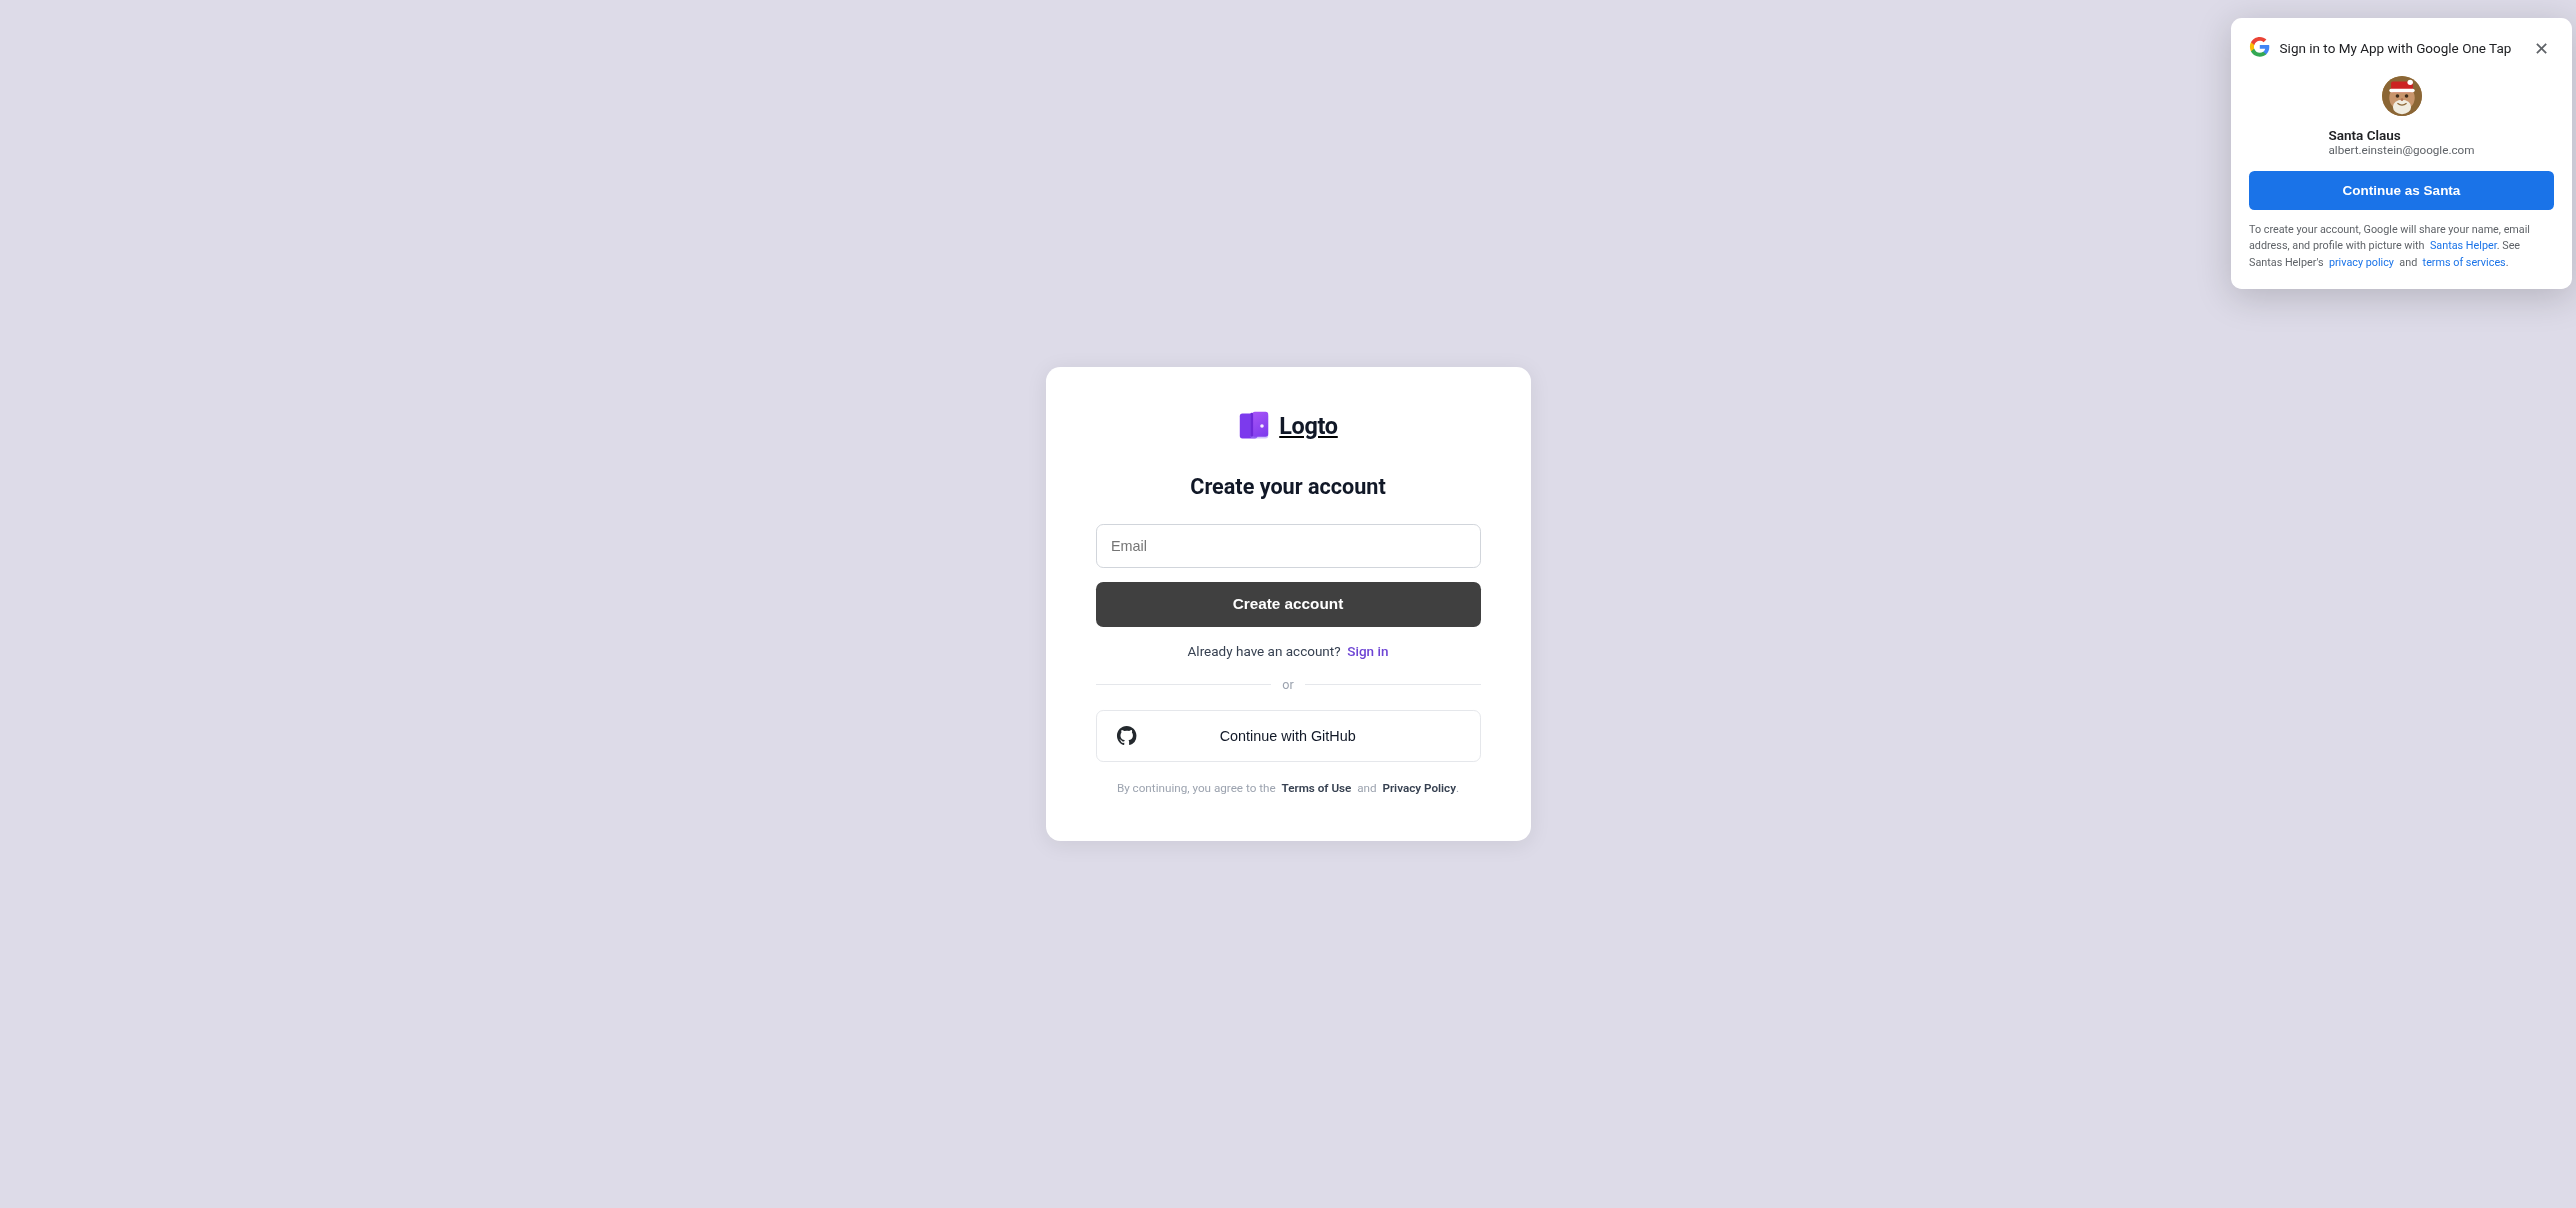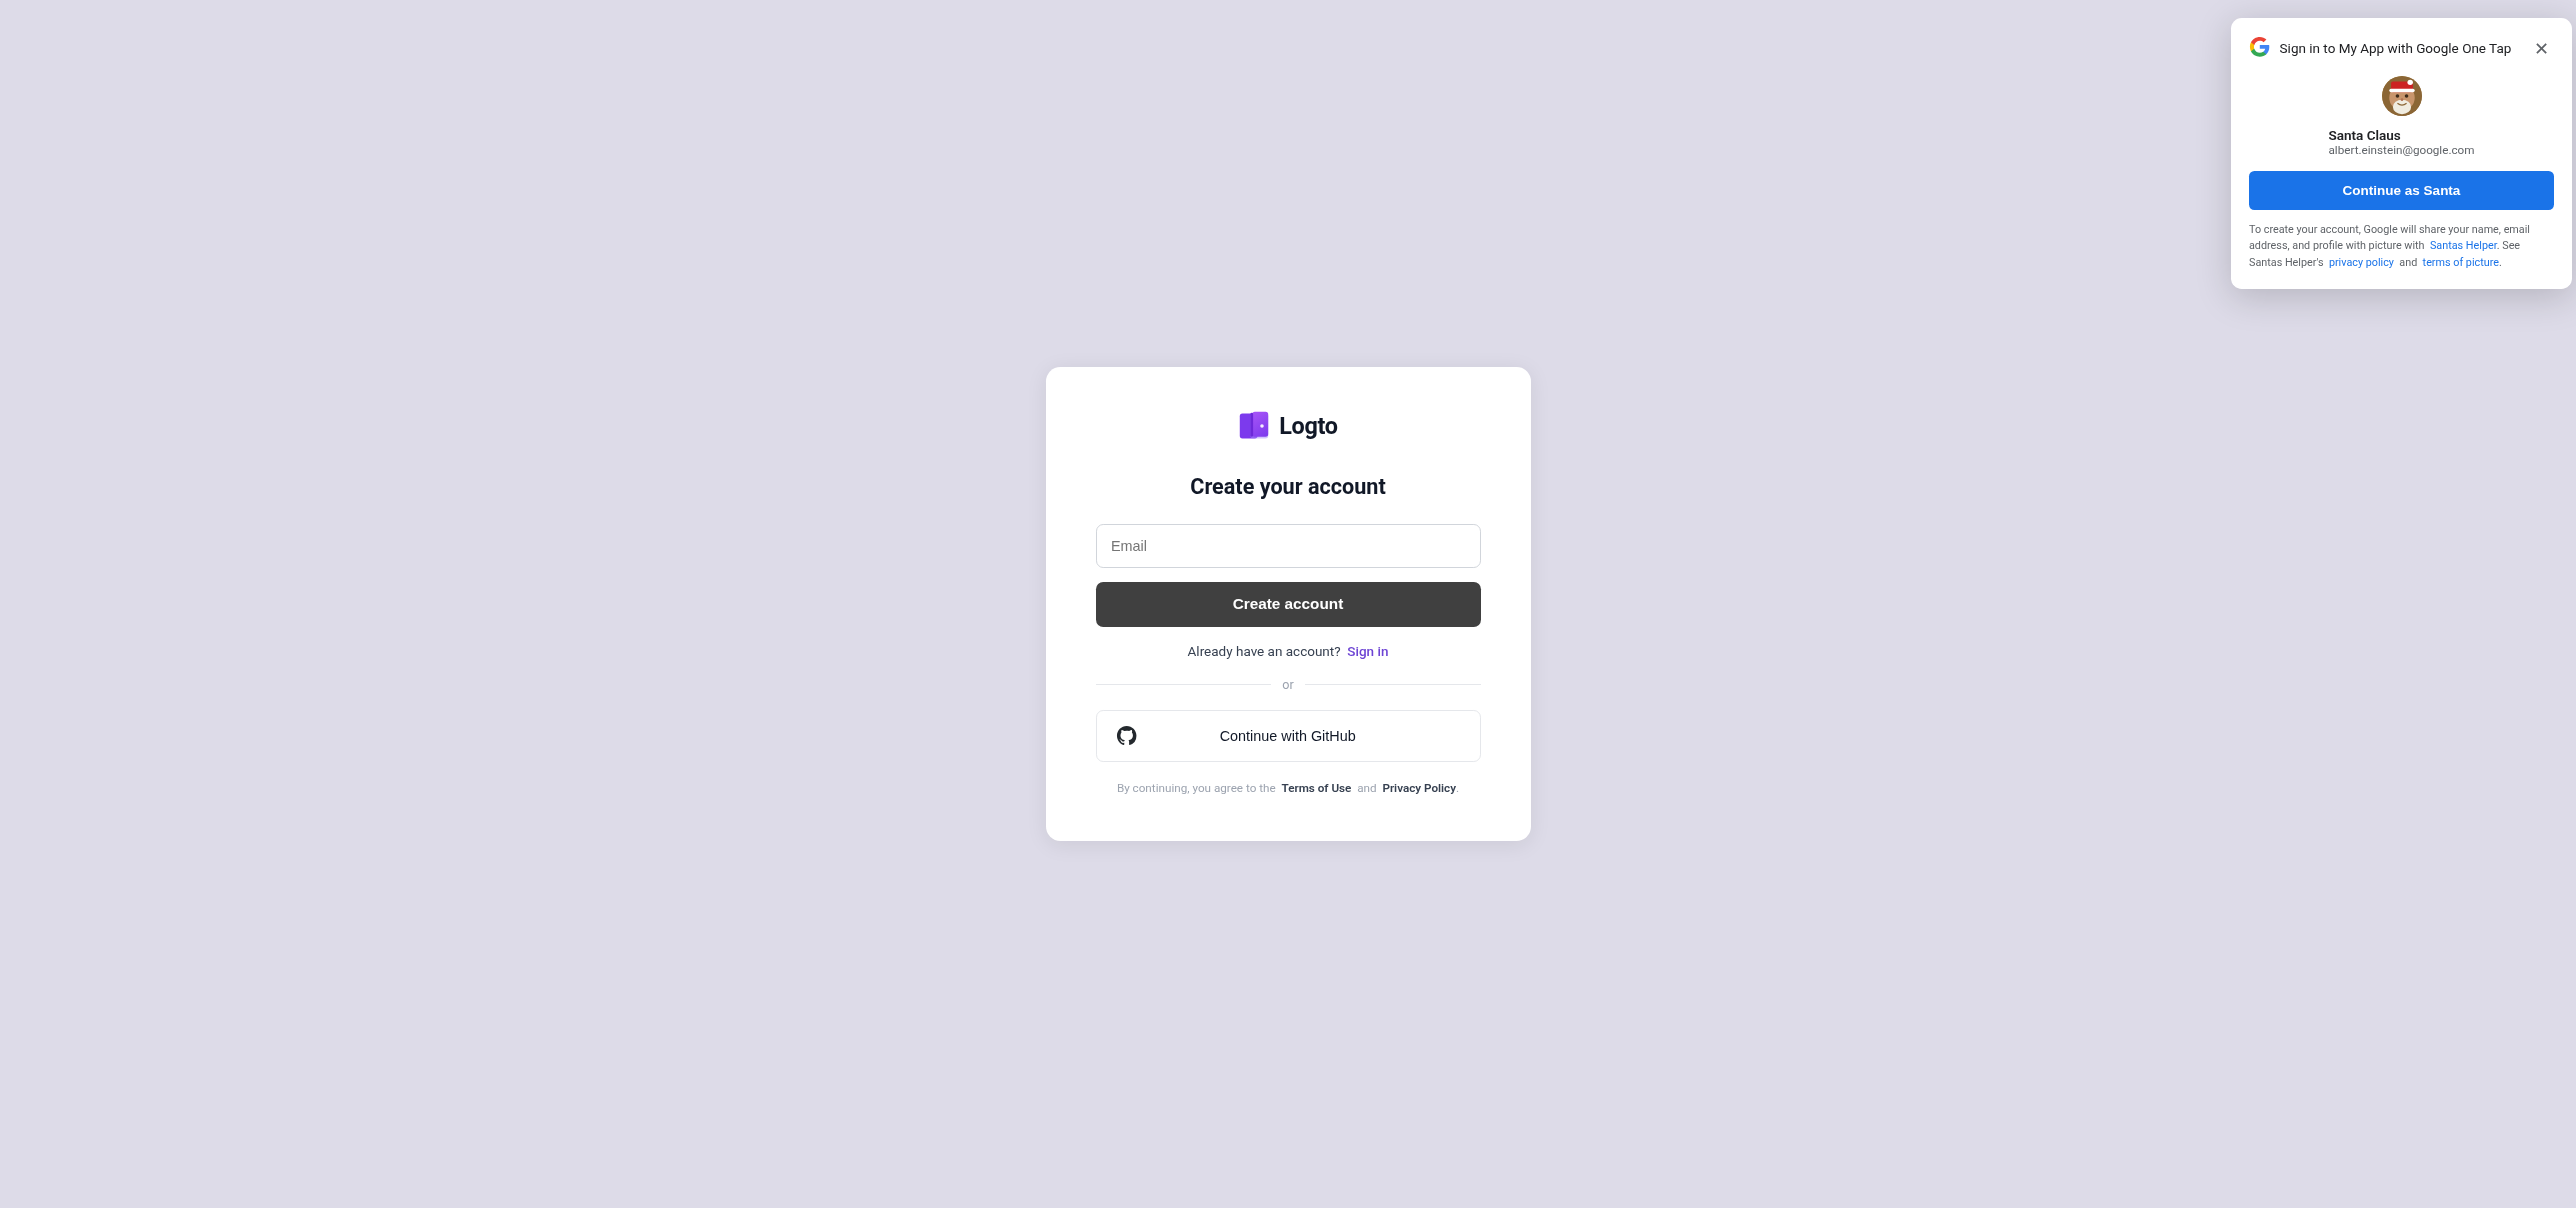--- a/index.html
+++ b/index.html
@@ -35,20 +35,21 @@
       align-items: center;
       gap: 0;
     }
 
     
     .logo-container {
       display: flex;
       align-items: center;
       gap: 9px;
       margin-bottom: 32px;
+      text-decoration: underline;
     }
 
     .logo-icon {
       width: 32px;
       height: 32px;
     }
 
     .logo-text {
       font-size: 23.4px;
       font-weight: 700;
@@ -432,19 +433,19 @@
     <button class="continue-as-btn">
       <span>Continue as Santa</span>
     </button>
 
     
     <p class="one-tap-disclaimer">
       <span>To create your account, Google will share your name, email address, and profile with picture with</span>
       &nbsp;<a href="#" class="one-tap-link">Santas Helper</a><span>. See Santas Helper's</span>
       &nbsp;<a href="#" class="one-tap-link">privacy policy</a>
       &nbsp;<span>and</span>
-      &nbsp;<a href="#" class="one-tap-link">terms of picture</a><span>.</span>
+      &nbsp;<a href="#" class="one-tap-link">terms of services</a><span>.</span>
     </p>
 
   </div>
 
 </div>
 
 
 </body></html>

